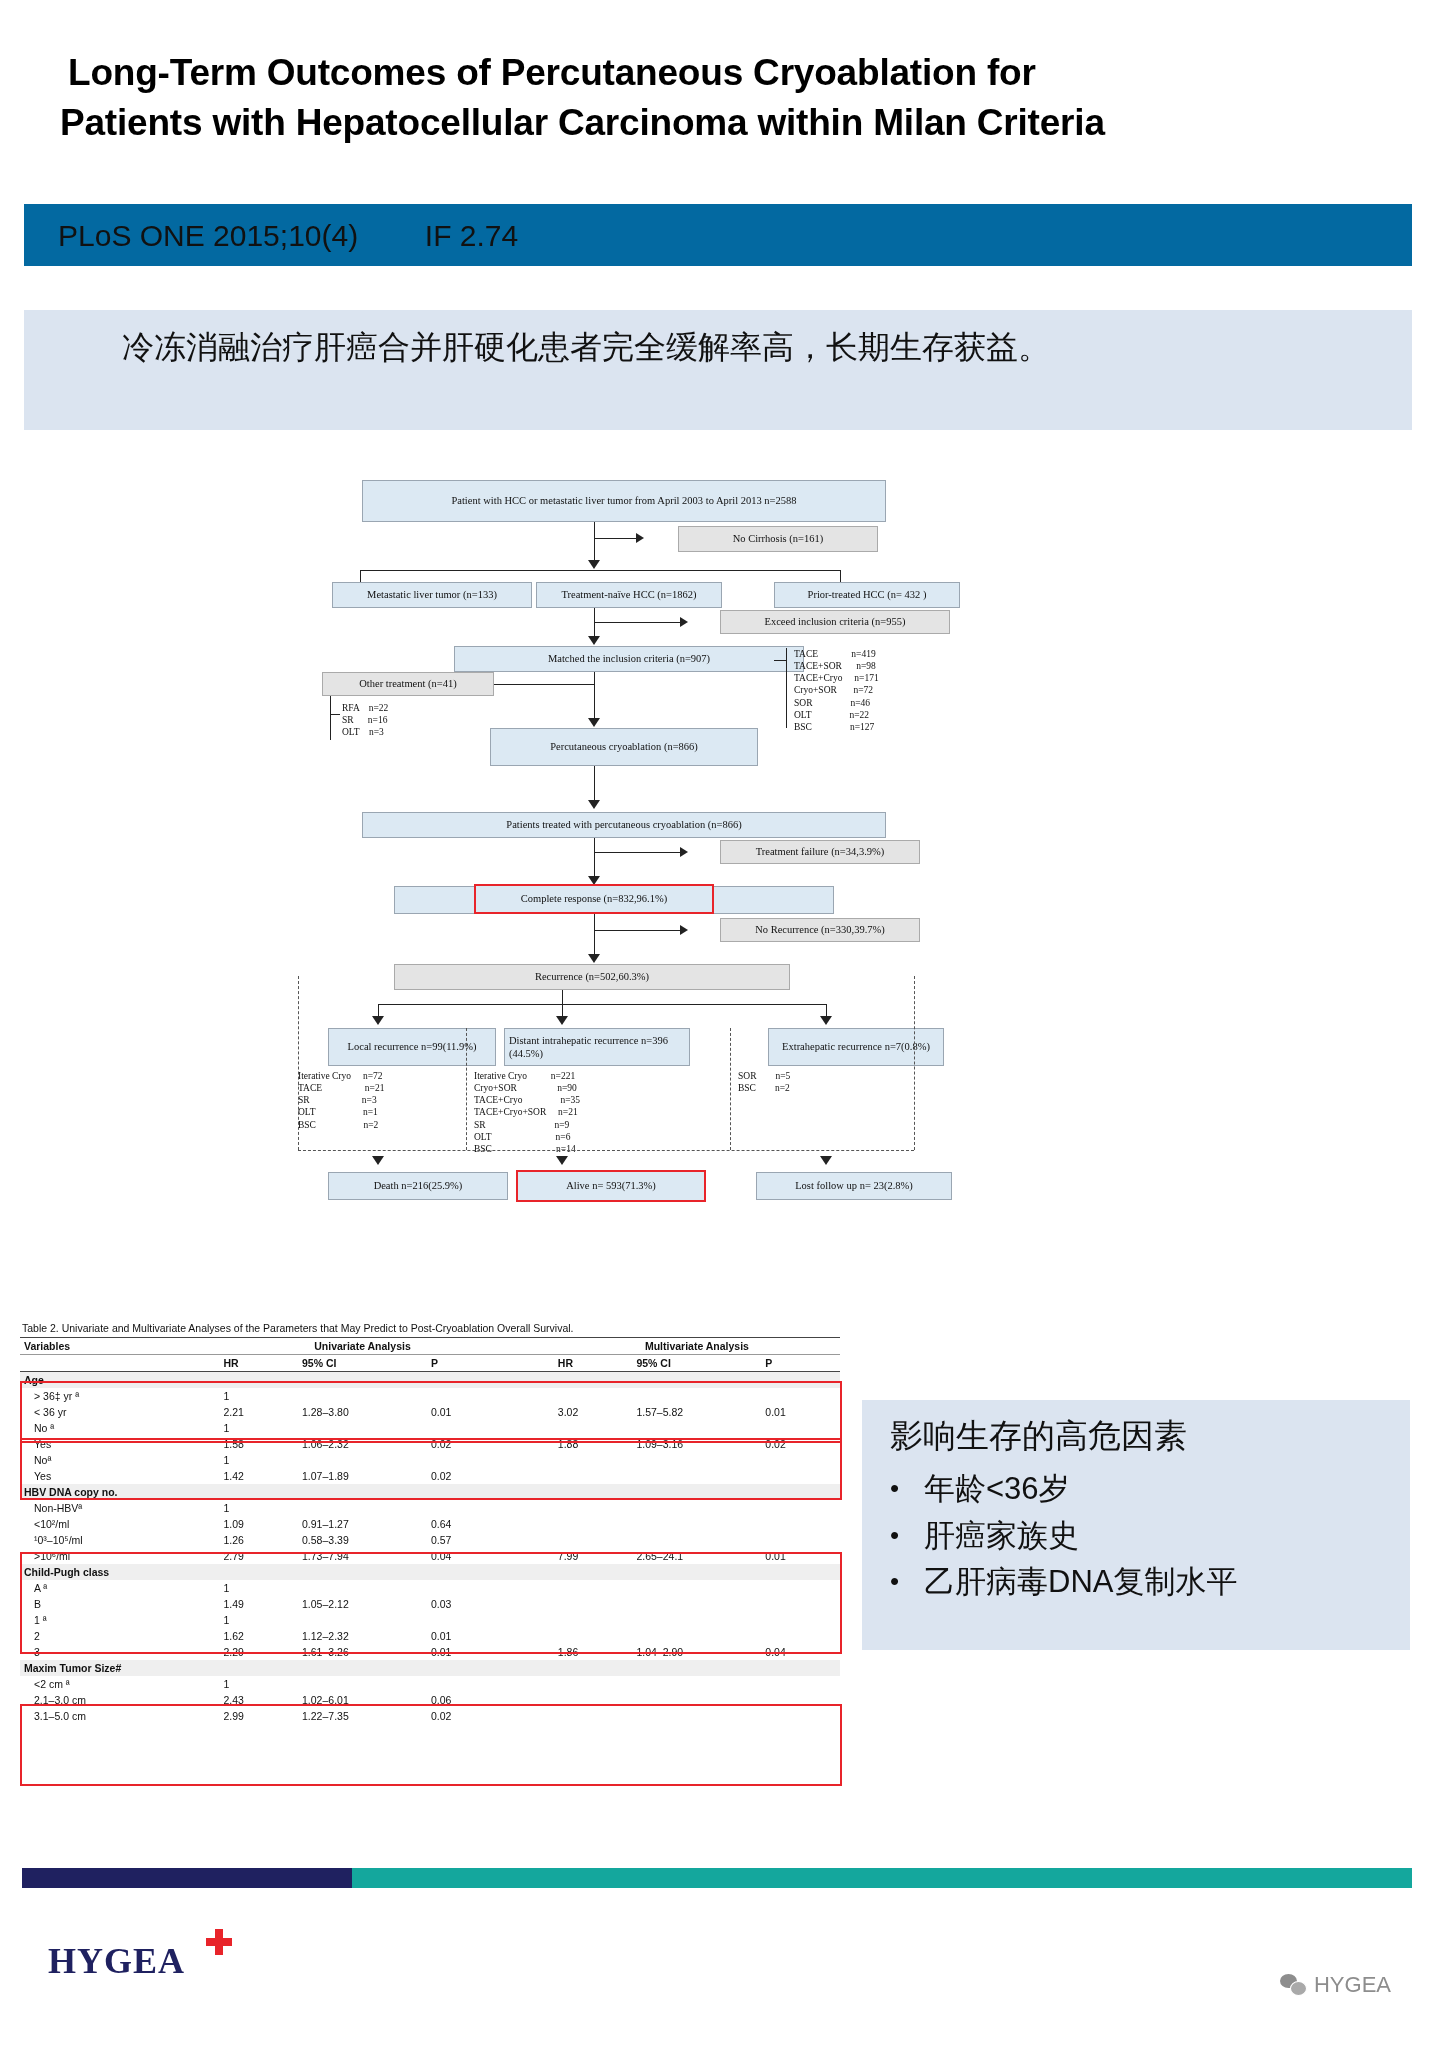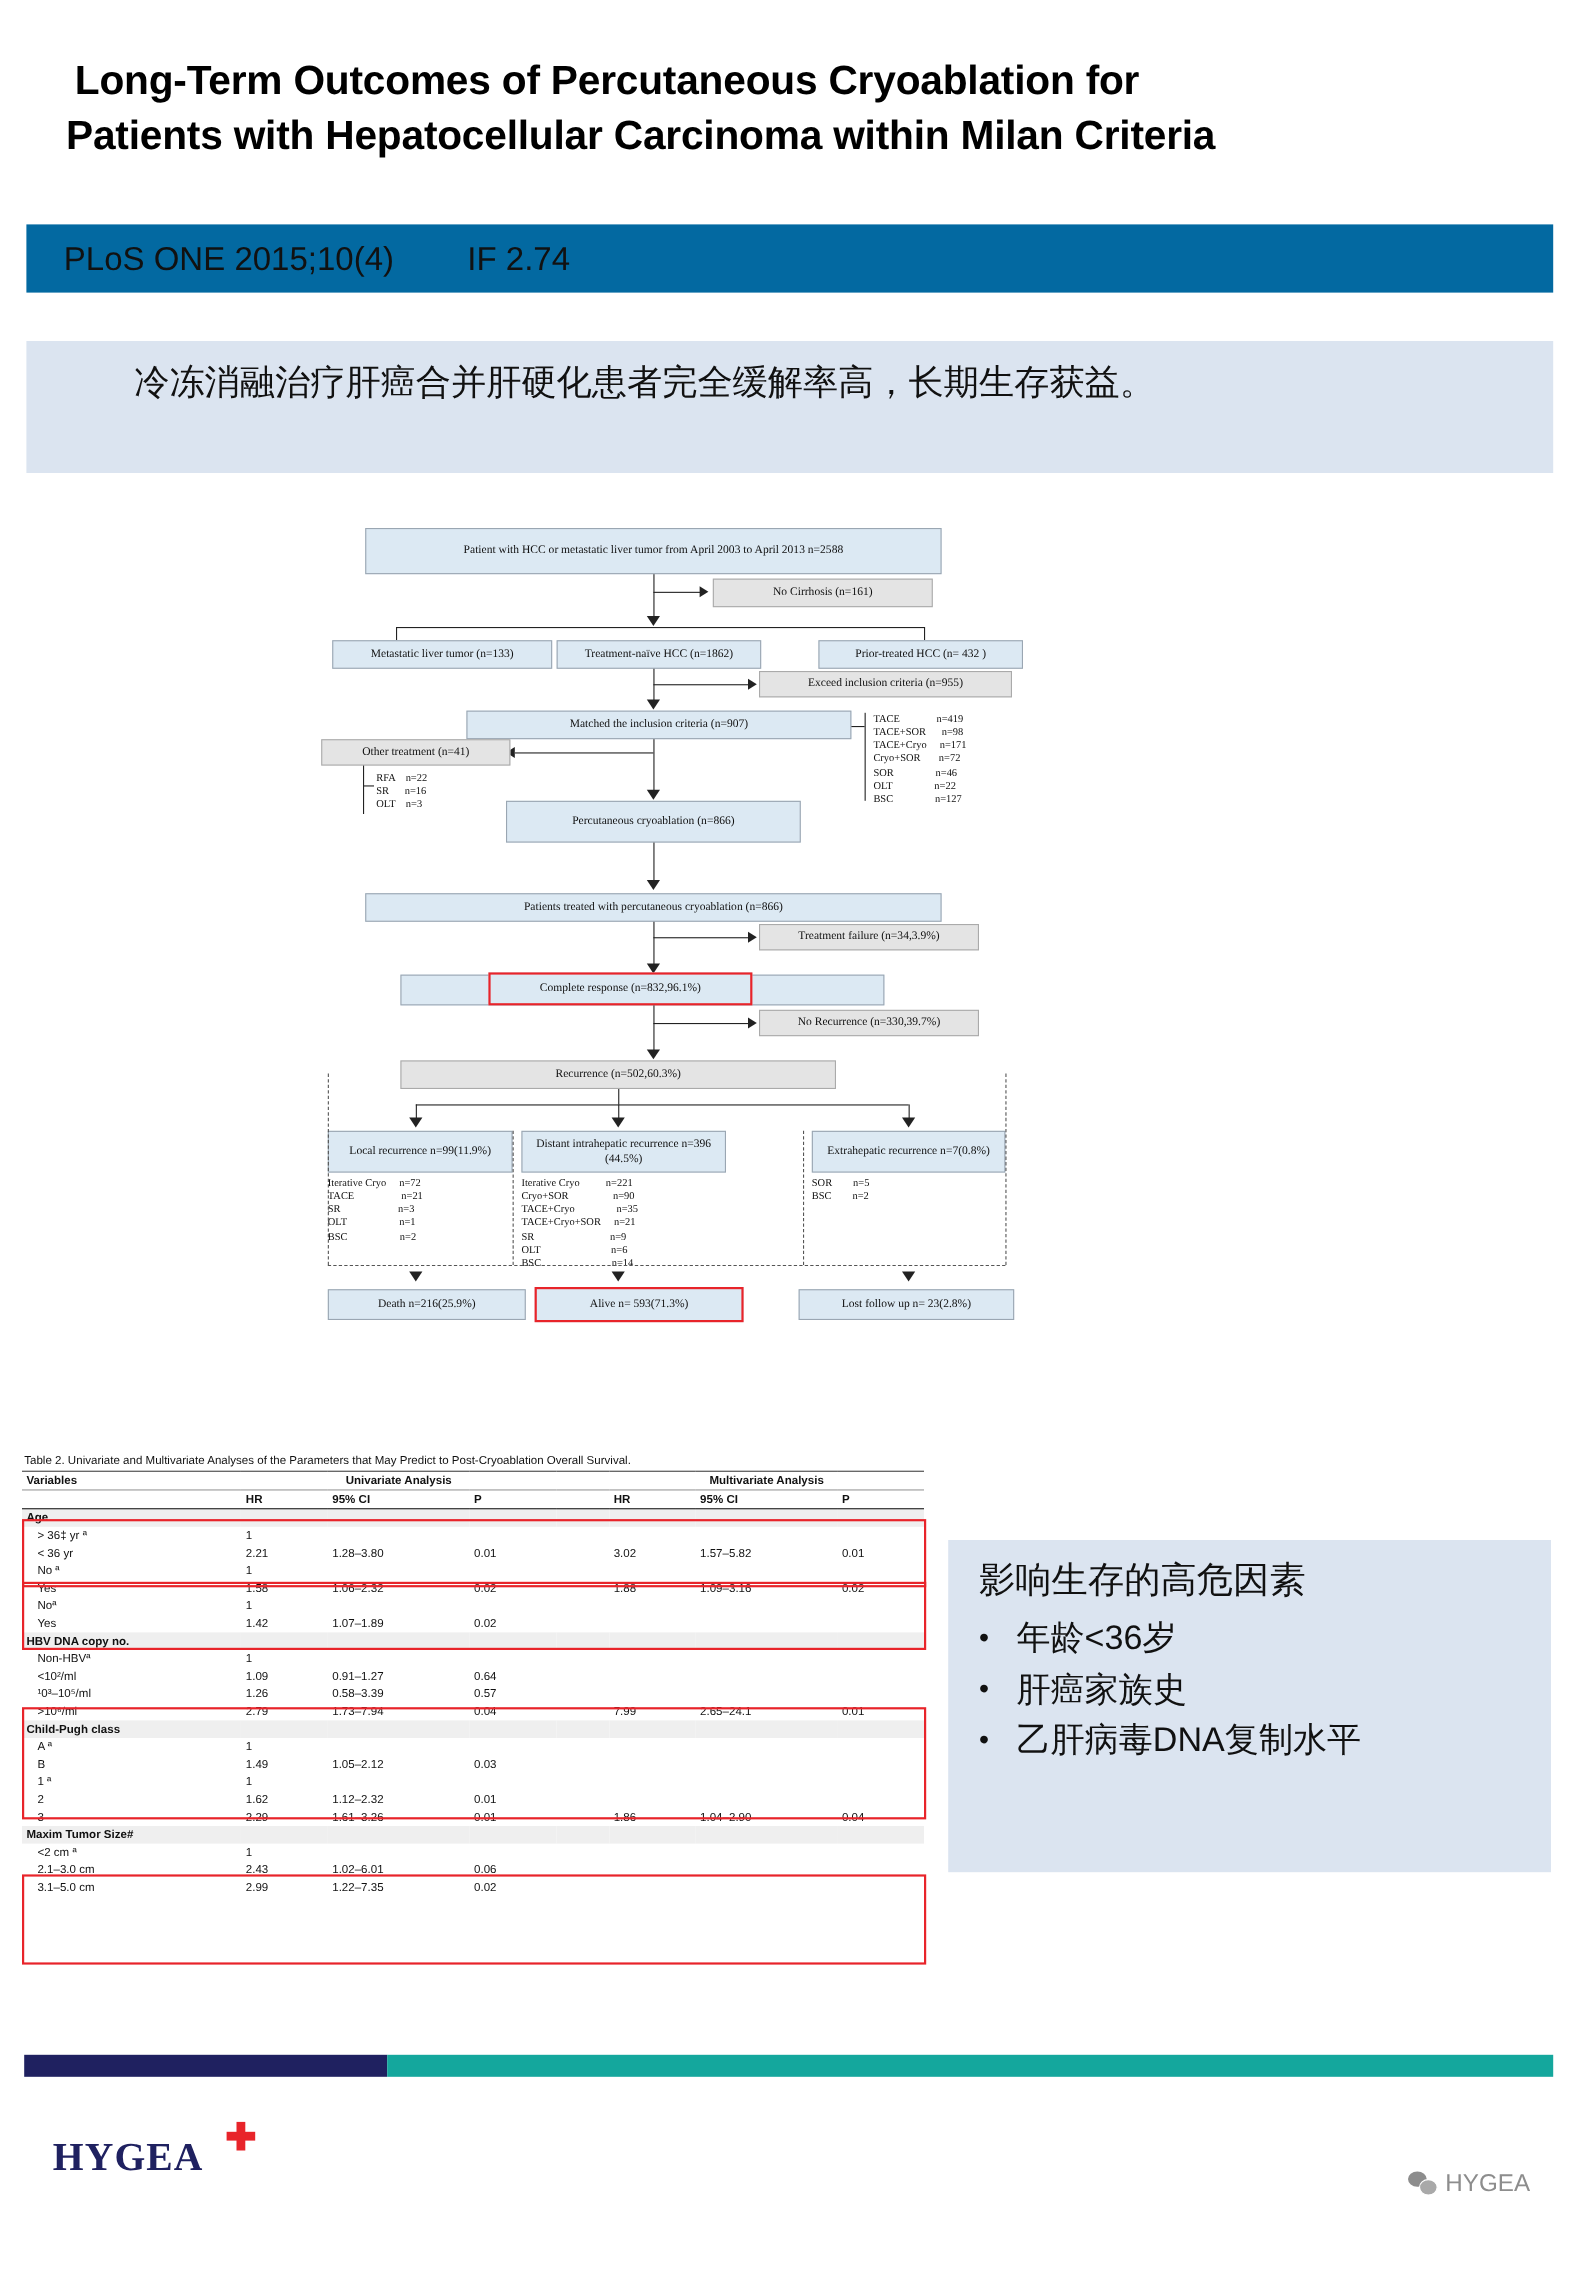--- a/index.html
+++ b/index.html
@@ -84,26 +84,27 @@
     background: #ffffff;
     font-family: "Liberation Serif", serif;
   }
   .fbox {
     position: absolute;
     box-sizing: border-box;
     border: 1px solid #9aa6b2;
     background: #dce9f3;
     font-size: 10.5px;
     line-height: 1.25;
-    text-align: center;
+    text-align: left;
     color: #111;
     display: flex;
     align-items: center;
     justify-content: center;
     padding: 2px 4px;
+    margin-left: 30px;
   }
   .fbox.grey {
     background: #e4e4e4;
     border: 1px solid #aaa;
   }
   .fbox.redhl {
     border: 2px solid #e8242a;
     background: #dce9f3;
   }
   .flist {
@@ -203,21 +204,21 @@
     border: 2px solid #e8242a;
     pointer-events: none;
   }
 
   
   .risk-box {
     position: absolute;
     left: 862px;
     top: 1400px;
     width: 548px;
-    height: 302px;
+    height: 250px;
     background: #dbe4f0;
   }
   .risk-title {
     position: absolute;
     left: 28px;
     top: 14px;
     font-size: 33px;
     color: #111;
   }
   .risk-list {

